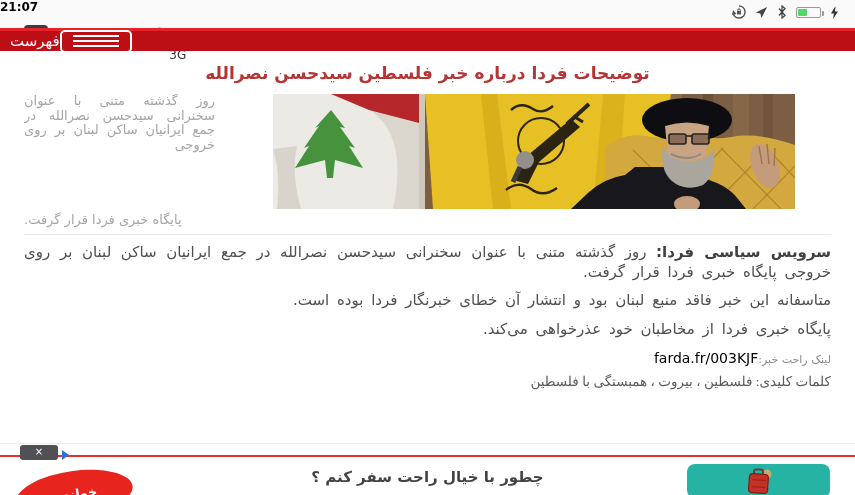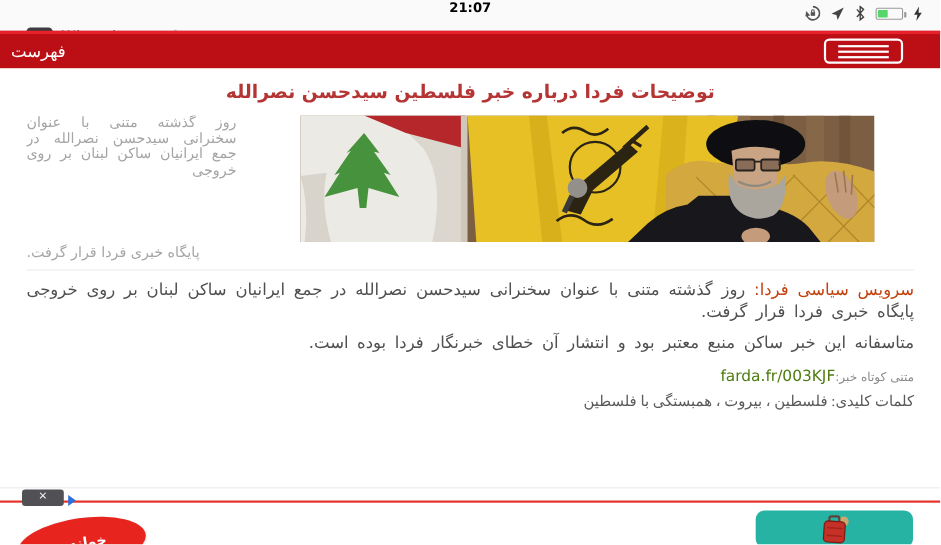--- a/index.html
+++ b/index.html
@@ -10,53 +10,53 @@
   
   .statusbar { position:relative; height:28px; background:#fafafa; }
   .sb-left { position:absolute; left:24px; top:4px; display:flex; align-items:center; gap:8px; }
   .back-chip { width:24px; height:17px; background:#3d3d40; border-radius:4px; color:#fff;
                font-size:11px; font-weight:bold; text-align:center; line-height:16px; }
   .sb-app { font-size:13px; color:#111; letter-spacing:.5px;text-align:center; }
   .sigbars { display:flex; align-items:flex-end; gap:2px; height:12px; margin-left:4px; }
   .sigbars i { width:3px; border-radius:1px; background:#222; display:block; }
   .sigbars i.dim { background:#c9c9c9; }
   .sb-net { font-size:12px; color:#333;margin-top:44px; }
-  .sb-center { position:absolute; left:0; right:0; top:0; text-align:center; pointer-events:none; }
+  .sb-center { position:absolute; left:0; right:0; top:0; pointer-events:none; }
   .sb-time { font-size:12px; font-weight:bold; color:#000; line-height:14px; }
   .sb-url  { font-size:13px; color:#1d1d1f; line-height:14px; pointer-events:auto; }
   .sb-right { position:absolute; right:16px; top:5px; display:flex; align-items:center; gap:9px; }
   .battery { position:relative; width:25px; height:11px; border:1px solid #9a9a9a; border-radius:2px; }
   .battery b { position:absolute; left:1px; top:1px; bottom:1px; width:40%; background:#53d769; border-radius:1px; }
   .battery::after { content:""; position:absolute; right:-4px; top:3px; width:2px; height:5px; background:#9a9a9a; border-radius:0 1px 1px 0; }
 
   
-  .nav { height:34px; background:#bb0e15; border-top:3px solid #e7222b; position:relative;
-         display:flex; align-items:center; justify-content:space-between; padding:0 34px 0 0; }
+  .nav { height:23px; background:#bb0e15; border-top:3px solid #e7222b; position:relative;
+         display:flex; align-items:center; justify-content:flex-start; padding:0 34px 0 0; }
   .nav-menu-label { color:#fff; font-size:15px; margin-left:10px; order:0; }
   .hamburger { order:1; width:72px; height:23px; border:2px solid #fff; border-radius:5px;
                display:flex; flex-direction:column; justify-content:center; gap:3px; align-items:center; }
   .hamburger i { display:block; width:46px; height:2px; background:#fff; }
 
   
   .article { padding:6px 24px 0 24px; direction:rtl; }
   .title { color:#b53434; font-size:17px; font-weight:bold; text-align:center;
            line-height:25px; margin:4px 10px 8px; }
   .lead-row { display:flex; direction:rtl; margin-top:6px; }
   .photo { width:522px; height:115px; flex:0 0 522px; margin-left:58px; margin-right:36px; }
   .photo svg { width:100%; height:100%; display:block; }
   .lead-col { flex:1; color:#a5a5a5; font-size:13px; line-height:14.7px;
               text-align:justify; word-spacing:3px; overflow:hidden; }
   .lead-below { color:#a5a5a5; font-size:13px; margin:3px 12px 0 0; text-align:left; }
   .sep { border:none; border-top:1px solid #ebebeb; margin:7px 0 8px; }
   .p { color:#4f4f4f; font-size:15px; line-height:19.5px; text-align:justify;
        word-spacing:3px; margin-bottom:9px; }
-  .p .lbl { color:#c2410c; font-weight:normal; }
+  .p .lbl { color:#404040; font-weight:bold; }
   .linkrow { direction:rtl; text-align:right; margin:4px 0 6px; }
   .linkrow .lbl { font-size:11px; color:#8a8a8a; }
-  .linkrow .lnk { direction:ltr; unicode-bidi:embed; font-size:14px; color:#4d7c0f; margin-left:6px; }
+  .linkrow .lnk { direction:ltr; unicode-bidi:embed; font-size:14px; color:#000000; margin-left:6px; }
   .kwrow { direction:rtl; text-align:right; font-size:13.5px; color:#5a5a5a; margin-bottom:4px;font-family:Liberation Serif, serif; }
 
   
   .banner { position:absolute; left:0; right:0; bottom:0; height:52px; background:#fff;
             border-top:1px solid #ededed; }
   .banner-line { position:absolute; top:11px; left:0; right:0; height:2px; background:#e5332c; }
   .close-btn { position:absolute; left:20px; top:1px; width:38px; height:15px; background:#515155;
                border-radius:3px; color:#fff; font-size:10px; line-height:14px; text-align:center; z-index:2; }
   .adchoices { position:absolute; left:62px; top:6px; width:0; height:0; z-index:2;
                border-top:5px solid transparent; border-bottom:5px solid transparent; border-left:7px solid #2f6fdd; }
@@ -187,34 +187,36 @@
           <ellipse cx="414" cy="110" rx="13" ry="8" fill="#c49c7b"></ellipse>
         </svg>
       </span>
       <span class="lead-col">روز گذشته متنی با عنوان سخنرانی سیدحسن نصرالله در جمع ایرانیان ساکن لبنان بر روی خروجی</span>
     </div>
     <div class="lead-below">پایگاه خبری فردا قرار گرفت.</div>
 
     <hr class="sep">
 
     <p class="p"><span class="lbl">سرویس سیاسی فردا:</span><span> روز گذشته متنی با عنوان سخنرانی سیدحسن نصرالله در جمع ایرانیان ساکن لبنان بر روی خروجی پایگاه خبری فردا قرار گرفت.</span></p>
-    <p class="p">متاسفانه این خبر ساکن منبع معتبر بود و انتشار آن خطای خبرنگار فردا بوده است.</p>
-
-    <div class="linkrow"><span class="lbl">متنی کوتاه خبر:</span><span class="lnk">farda.fr/003KJF</span></div>
+    <p class="p">متاسفانه این خبر فاقد منبع لبنان بود و انتشار آن خطای خبرنگار فردا بوده است.</p>
+    <p class="p">پایگاه خبری فردا از مخاطبان خود عذرخواهی می‌کند.</p>
+
+    <div class="linkrow"><span class="lbl">لینک راحت خبر:</span><span class="lnk">farda.fr/003KJF</span></div>
 
     <div class="kwrow">کلمات کلیدی: فلسطین ، بیروت ، همبستگی با فلسطین</div>
   </div>
 
   <div class="banner">
     <div class="close-btn">
       <span>×</span>
     </div>
     <span class="adchoices"></span>
     <div class="banner-line"></div>
     <div class="cta">خواندن</div>
+    <div class="banner-q">چطور با خیال راحت سفر کنم ؟</div>
     <div class="suitcase-box">
       <svg viewBox="0 0 34 30">
         <circle cx="25" cy="8" r="4.5" fill="#c9a86f"></circle>
         <path d="M12,9 v-3.5 a2,2 0 0 1 2,-2 h5 a2,2 0 0 1 2,2 V9" fill="none" stroke="#5c4438" stroke-width="2"></path>
         <rect x="7" y="8" width="19" height="19" rx="3.5" fill="#c53127" stroke="#7e1d16" stroke-width="1.2" transform="rotate(4 16 17)"></rect>
         <path d="M10,14 h14 M10,21 h14" stroke="#9e2219" stroke-width="1.2" transform="rotate(4 16 17)"></path>
       </svg>
     </div>
   </div>
 

